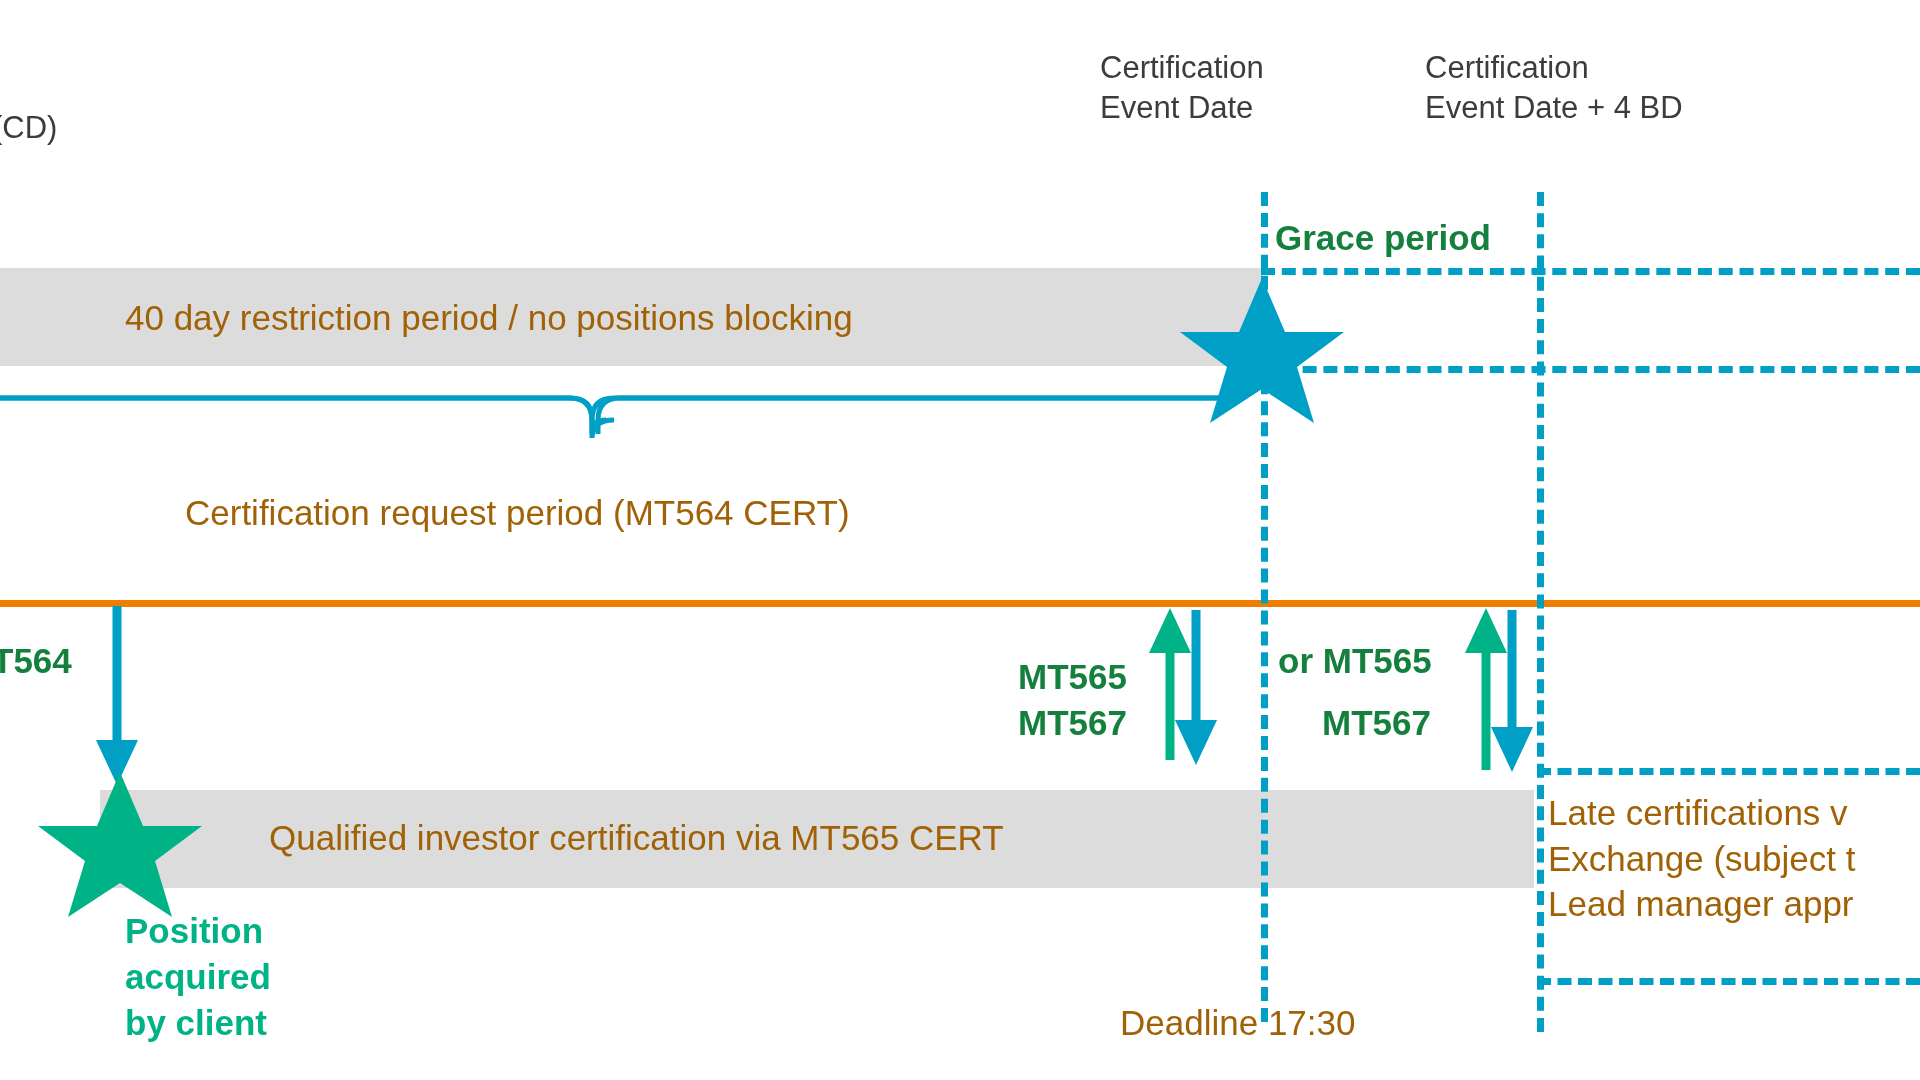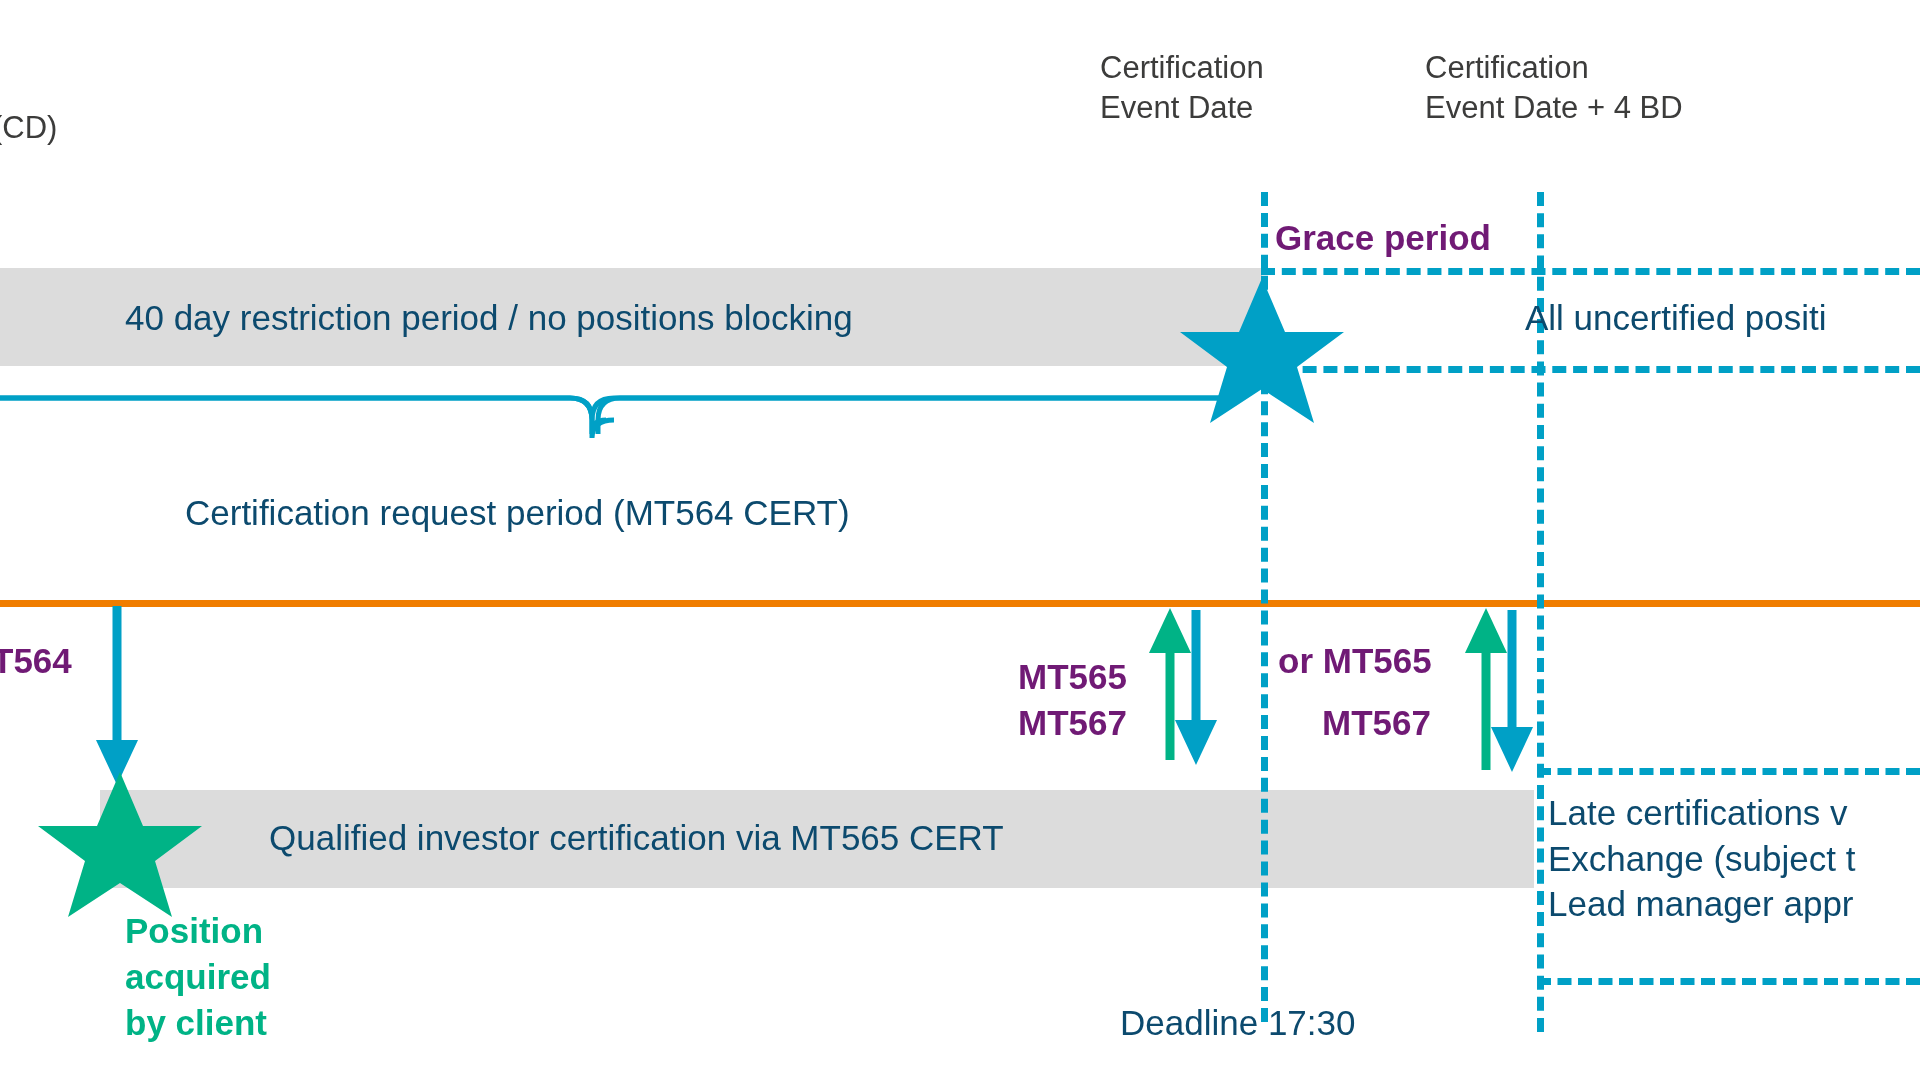--- a/index.html
+++ b/index.html
@@ -23,27 +23,27 @@
 
   
   .hdr {
     font-size: 31px;
     color: #3c3c3b;
     line-height: 1.28;
     white-space: pre-line;
   }
   .label-dark {
     font-size: 35px;
-    color: #0c4a6e;
+    color: #a16207;
     line-height: 1.3;
     white-space: pre-line;
   }
   .label-teal {
     font-size: 35px;
-    color: #701a75;
+    color: #15803d;
     font-weight: bold;
     line-height: 1.32;
     white-space: pre-line;
   }
   .label-green {
     font-size: 35px;
     color: #00b386;
     font-weight: bold;
     line-height: 1.32;
     white-space: pre-line;
@@ -146,21 +146,20 @@
   <div class="abs hdr" style="left:1100px; top:48px; text-align:left;">Certification
 Event Date</div>
 
   <div class="abs hdr" style="left:1425px; top:48px; text-align:left;">Certification
 Event Date + 4 BD</div>
 
   <div class="abs label-dark" style="left:125px; top:295px;">40 day restriction period / no positions blocking</div>
 
   <div class="abs label-teal" style="left:1275px; top:215px;">Grace period</div>
 
-  <div class="abs label-dark" style="left:1525px; top:295px;">All uncertified positi</div>
 
 
   <div class="abs label-dark" style="left:185px; top:490px;">Certification request period (MT564 CERT)</div>
 
   <div class="abs label-teal" style="left:-8px; top:638px;">T564</div>
 
   <div class="abs label-teal" style="left:1018px; top:654px;">MT565</div>
 
   <div class="abs label-teal" style="left:1018px; top:700px;">MT567</div>
 

